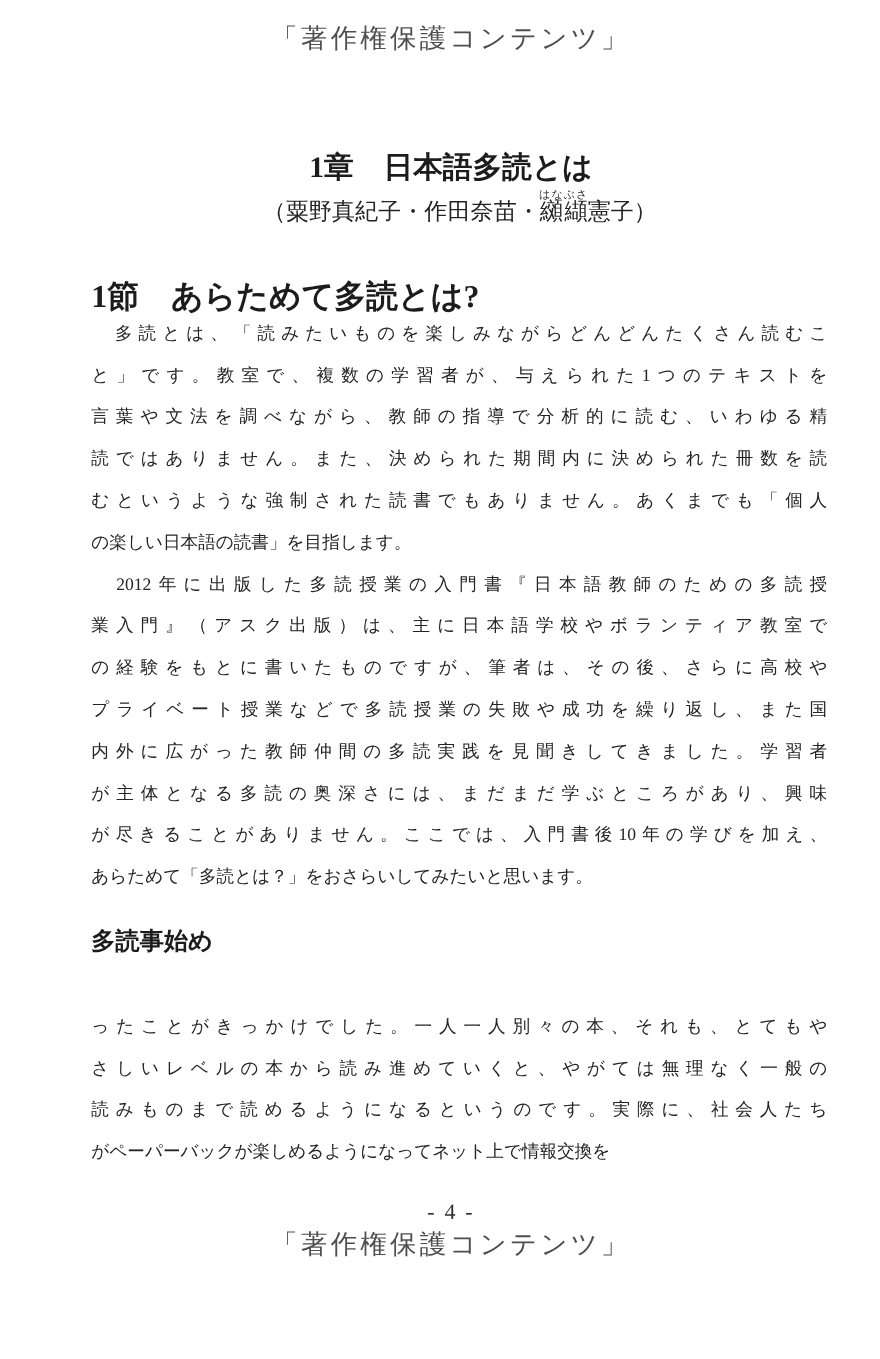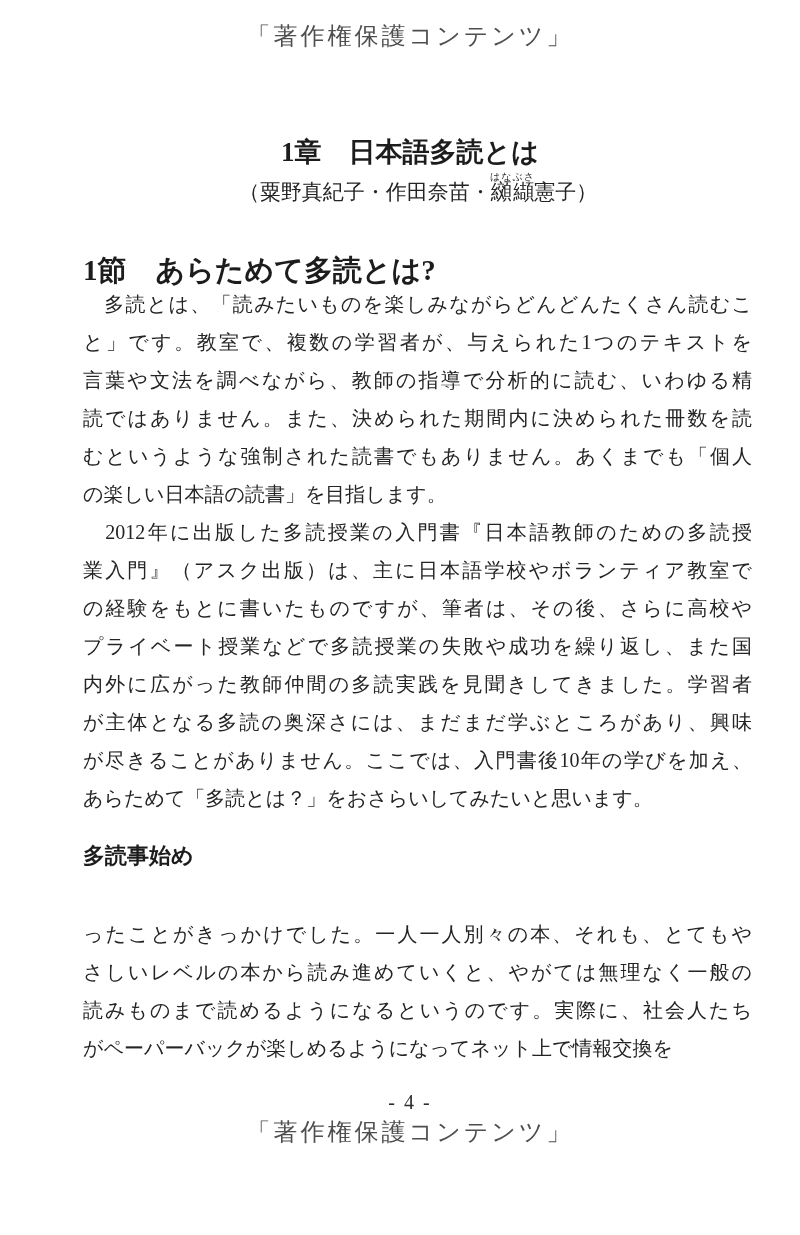--- a/index.html
+++ b/index.html
@@ -57,21 +57,21 @@
   }
   .byline {
     margin-top: 4px;
     margin-right: 82px;
     text-align: right;
     font-size: 21px;
     line-height: 28px;
   }
   .paragraph { margin: 0; }
   .paragraph .line {
-    font-size: 20px;
+    font-size: 16px;
     line-height: 38px;
     text-align: justify;
     text-align-last: justify;
     white-space: nowrap;
     color: #242424;
   }
   .paragraph .line.last {
     text-align-last: left;
   }
   .subheading {

